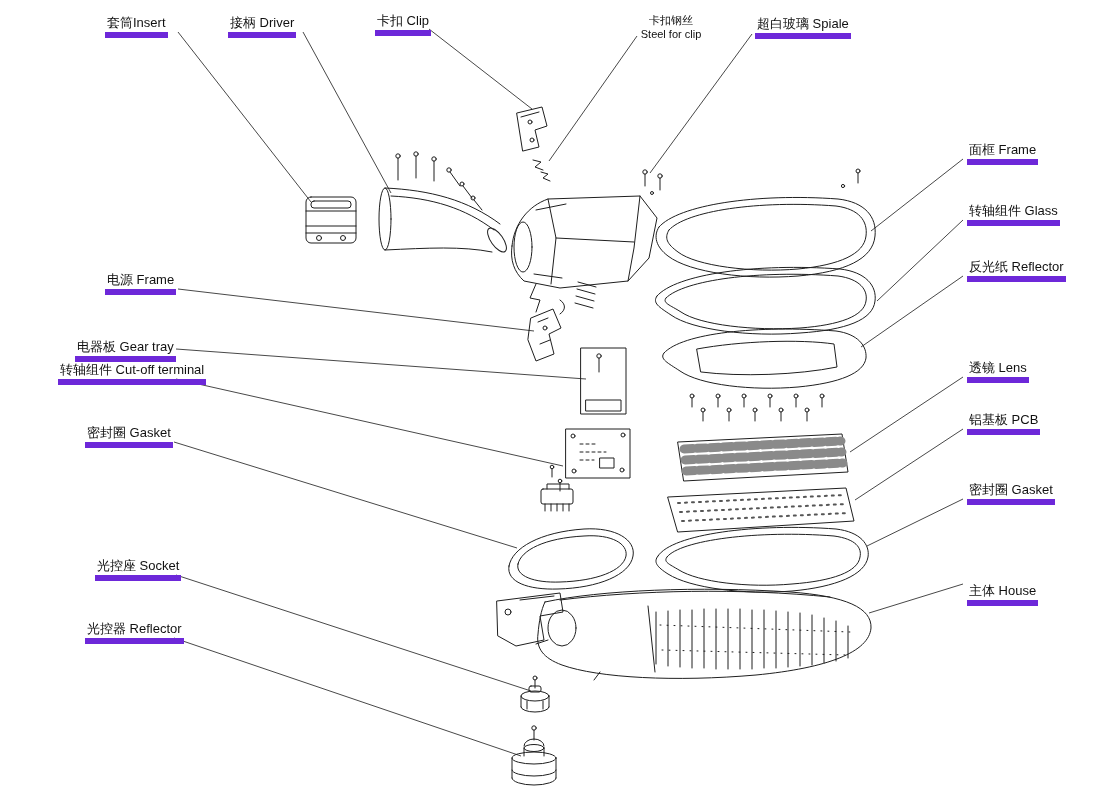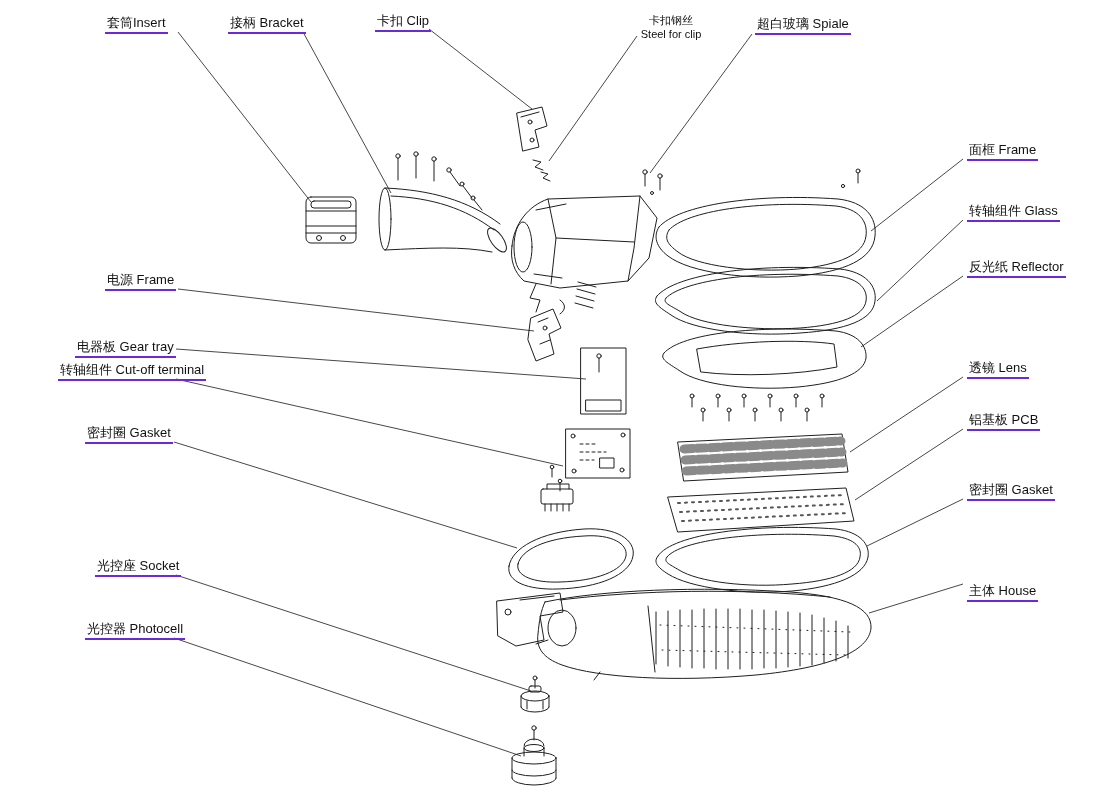--- a/index.html
+++ b/index.html
@@ -1,21 +1,21 @@
 <!DOCTYPE html>
 <html><head>
 <meta charset="utf-8">
 <style>
   * { margin:0; padding:0; box-sizing:border-box; }
   html,body { background:#ffffff; font-family:"Liberation Sans", sans-serif; }
   .stage { position:relative; width:1116px; height:802px; background:#fff; overflow:hidden; }
   svg.drawing { position:absolute; left:0; top:0; }
   .label {
     position:absolute; font-size:13px; color:#111; white-space:nowrap;
-    border-bottom:2px solid #6d28d9; padding:0 2px 1px 2px; line-height:1.15;
+    border-bottom:6px solid #6d28d9; padding:0 2px 1px 2px; line-height:1.15;
   }
   .label.noline { border-bottom:none; }
   .label.two-line { text-align:center; line-height:1.25; font-size:11px; }
 </style>
 </head>
 <body>
 
 <div class="stage">
 
   <svg class="drawing" width="1116" height="802" viewBox="0 0 1116 802">
@@ -245,21 +245,21 @@
         <ellipse cx="534" cy="758" rx="22" ry="6"></ellipse>
         <path d="M512 758 v20 M556 758 v20"></path>
         <path d="M512 778 A 22 7 0 0 0 556 778"></path>
         <path d="M512 770 A 22 6 0 0 0 556 770"></path>
       </g>
 
     </g>
   </svg>
 
   <div class="label" style="left:105px;top:16px">套筒Insert</div>
-  <div class="label" style="left:228px;top:16px">接柄 Bracket</div>
+  <div class="label" style="left:228px;top:16px">接柄 Driver</div>
   <div class="label" style="left:375px;top:14px">卡扣 Clip</div>
 
   <div class="label noline two-line" style="left:612px;top:14px;width:118px">
     <div>卡扣钢丝</div>
     <div>Steel for clip</div>
   </div>
 
   <div class="label" style="left:755px;top:17px">超白玻璃 Spiale</div>
 
   <div class="label" style="left:967px;top:143px">面框 Frame</div>
@@ -268,15 +268,15 @@
   <div class="label" style="left:967px;top:361px">透镜 Lens</div>
   <div class="label" style="left:967px;top:413px">铝基板 PCB</div>
   <div class="label" style="left:967px;top:483px">密封圈 Gasket</div>
   <div class="label" style="left:967px;top:584px">主体 House</div>
 
   <div class="label" style="left:105px;top:273px">电源 Frame</div>
   <div class="label" style="left:75px;top:340px">电器板 Gear tray</div>
   <div class="label" style="left:58px;top:363px">转轴组件 Cut-off terminal</div>
   <div class="label" style="left:85px;top:426px">密封圈 Gasket</div>
   <div class="label" style="left:95px;top:559px">光控座 Socket</div>
-  <div class="label" style="left:85px;top:622px">光控器 Photocell</div>
+  <div class="label" style="left:85px;top:622px">光控器 Reflector</div>
 
 </div>
 
 </body></html>

